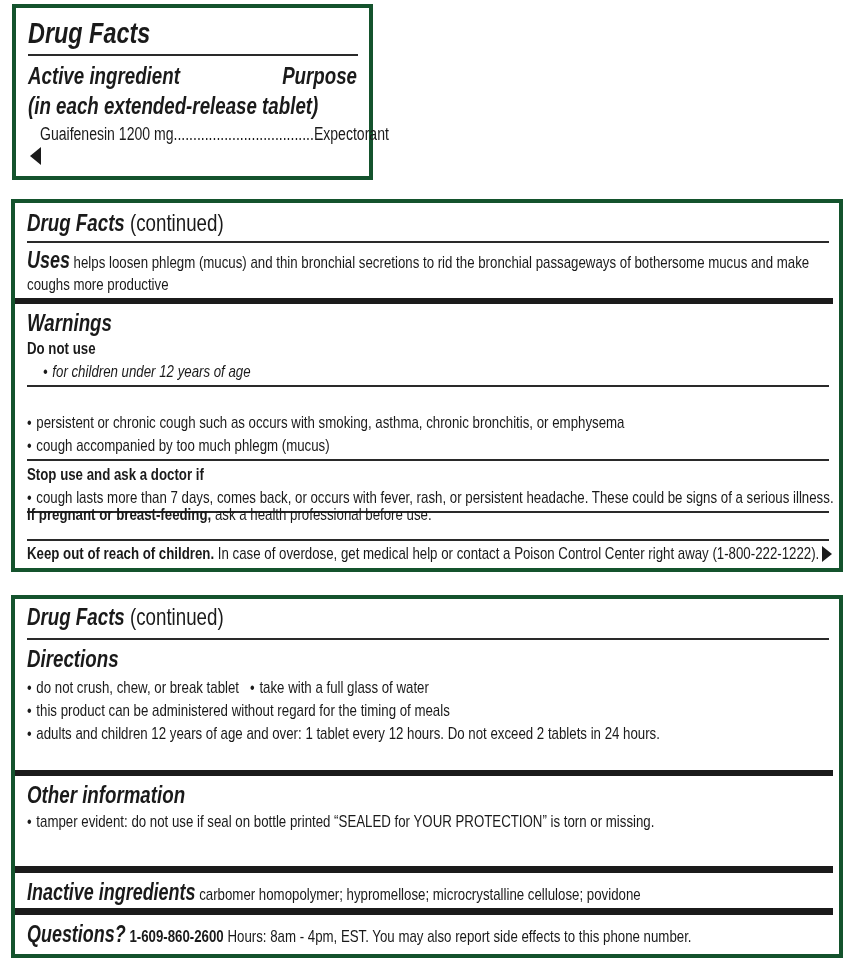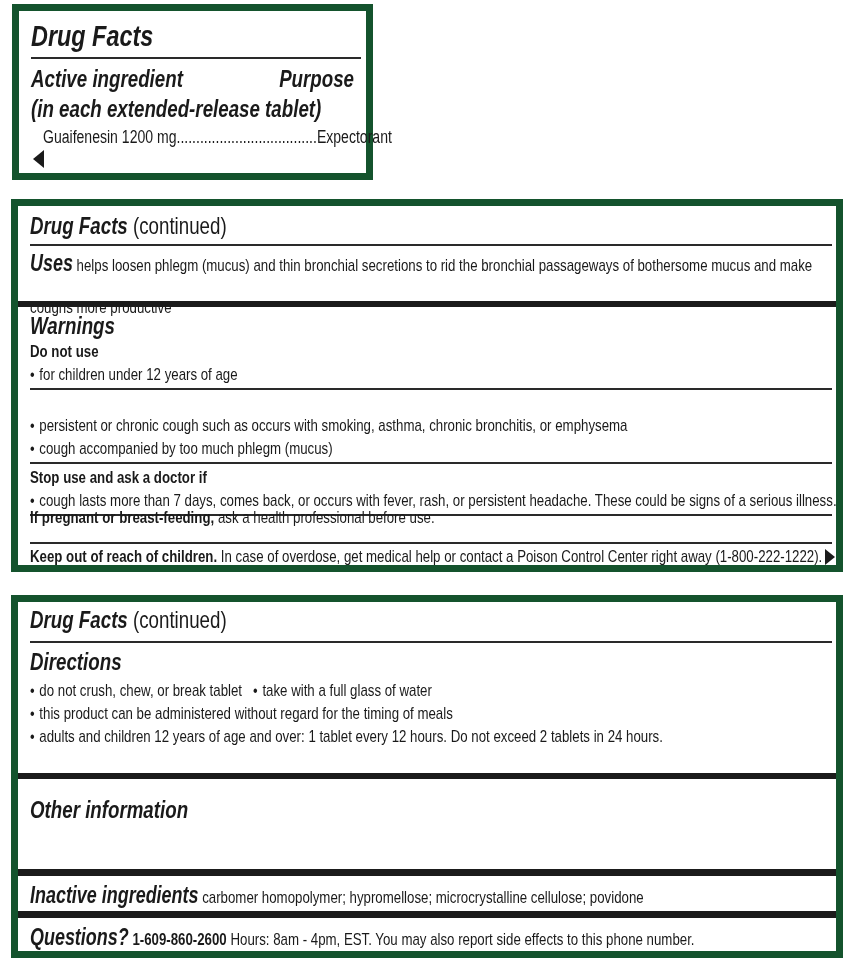--- a/index.html
+++ b/index.html
@@ -1,19 +1,19 @@
 <!DOCTYPE html>
 <html><head>
 <meta charset="utf-8">
 <style>
   html, body { margin:0; padding:0; background:#ffffff; }
   body { width:846px; height:960px; position:relative; overflow:hidden;
          font-family:"Liberation Sans", sans-serif; color:#1a1a1a; }
   .cond { display:inline-block; transform:scaleX(0.78); transform-origin:left center; white-space:nowrap; }
-  .box { position:absolute; box-sizing:border-box; border:7px solid #14532d; background:#fff;text-align:right; }
+  .box { position:absolute; box-sizing:border-box; border:4px solid #14532d; background:#fff;text-align:right; }
   .hd { font-weight:bold; font-style:italic; }
   .rule { position:absolute; height:2px; background:#2a2a2a; }
   .line { position:absolute; white-space:nowrap; font-size:17px; }
   .bullet::before { content:"\2022"; margin-right:6px; }
   .sep { position:absolute; background:#1b1b1b; }
 </style>
 </head>
 <body>
 
 <div class="box" style="left:12px; top:4px; width:361px; height:176px;">
@@ -29,27 +29,27 @@
 </div>
 
 <div class="box" style="left:11px; top:199px; width:832px; height:373px;">
   <div class="line" style="left:12px; top:6px; font-size:24px;">
     <span class="cond"><span class="hd">Drug Facts</span> <span>(continued)</span></span>
   </div>
   <div class="rule" style="left:12px; top:38px; width:802px;"></div>
   <div class="line" style="left:12px; top:44px; font-size:17px;">
     <span class="cond"><span class="hd" style="font-size:23px;">Uses</span> <span>helps loosen phlegm (mucus) and thin bronchial secretions to rid the bronchial passageways of bothersome mucus and make</span></span>
   </div>
-  <div class="line" style="left:12px; top:72px;margin-top:20px;"><span class="cond">coughs more productive</span></div>
+  <div class="line" style="left:12px; top:72px;"><span class="cond">coughs more productive</span></div>
 
   <div class="sep" style="left:0; top:95px; width:818px; height:6px;"></div>
 
   <div class="line hd" style="left:12px; top:106px; font-size:24px;"><span class="cond">Warnings</span></div>
   <div class="line" style="left:12px; top:136px; font-weight:bold;"><span class="cond">Do not use</span></div>
-  <div class="line bullet-line" style="left:12px; top:159px;"><span class="cond bullet">for children under 12 years of age</span></div>
+  <div class="line bullet-line" style="left:28px; top:159px;font-style:italic;"><span class="cond bullet">for children under 12 years of age</span></div>
   <div class="rule" style="left:12px; top:182px; width:802px;"></div>
   <div class="line" style="left:12px; top:233px;"><span class="cond bullet">cough accompanied by too much phlegm (mucus)</span></div>
   <div class="line" style="left:12px; top:210px;"><span class="cond bullet">persistent or chronic cough such as occurs with smoking, asthma, chronic bronchitis, or emphysema</span></div>
   <div class="rule" style="left:12px; top:256px; width:802px;"></div>
   <div class="line" style="left:12px; top:262px; font-weight:bold;"><span class="cond">Stop use and ask a doctor if</span></div>
   <div class="line" style="left:12px; top:285px;"><span class="cond bullet">cough lasts more than 7 days, comes back, or occurs with fever, rash, or persistent headache. These could be signs of a serious illness.</span></div>
   <div class="rule" style="left:12px; top:308px; width:802px;"></div>
   <div class="line" style="left:12px; top:302px;">
     <span class="cond"><b>If pregnant or breast-feeding,</b> <span>ask a health professional before use.</span></span>
   </div>
@@ -67,21 +67,22 @@
   <div class="rule" style="left:12px; top:39px; width:802px;"></div>
   <div class="line hd" style="left:12px; top:46px; font-size:24px;"><span class="cond">Directions</span></div>
   <div class="line" style="left:12px; top:79px;">
     <span class="cond"><span class="bullet">do not crush, chew, or break tablet</span>&nbsp;&nbsp;&nbsp;<span class="bullet">take with a full glass of water</span></span>
   </div>
   <div class="line" style="left:12px; top:102px;"><span class="cond bullet">this product can be administered without regard for the timing of meals</span></div>
   <div class="line" style="left:12px; top:125px;"><span class="cond bullet">adults and children 12 years of age and over: 1 tablet every 12 hours. Do not exceed 2 tablets in 24 hours.</span></div>
 
   <div class="sep" style="left:0; top:171px; width:818px; height:6px;"></div>
 
-  <div class="line hd" style="left:12px; top:182px; font-size:24px;margin-top:12px;"><span class="cond">Other information</span></div>
+  <div class="line hd" style="left:12px; top:182px; font-size:24px;"><span class="cond">Other information</span></div>
+  <div class="line" style="left:12px; top:213px;"><span class="cond bullet">tamper evident: do not use if seal on bottle printed “SEALED for YOUR PROTECTION” is torn or missing.</span></div>
 
   <div class="sep" style="left:0; top:267px; width:818px; height:7px;"></div>
 
   <div class="line" style="left:12px; top:280px;">
     <span class="cond"><span class="hd" style="font-size:23px;">Inactive ingredients</span> <span>carbomer homopolymer; hypromellose; microcrystalline cellulose; povidone</span></span>
   </div>
 
   <div class="sep" style="left:0; top:309px; width:818px; height:7px;"></div>
 
   <div class="line" style="left:12px; top:322px;">

